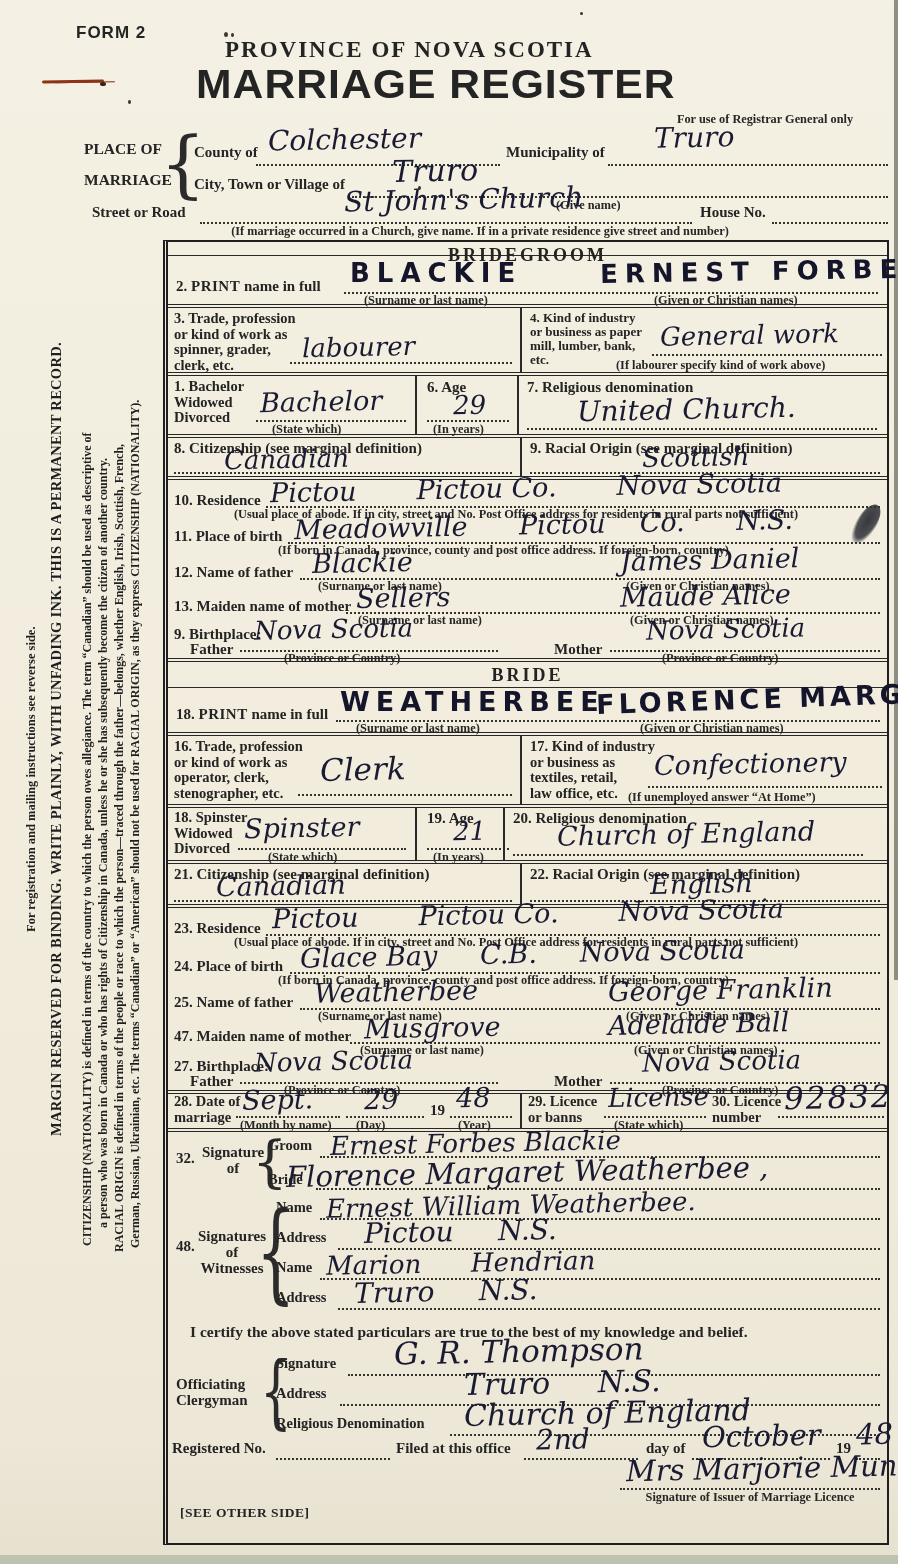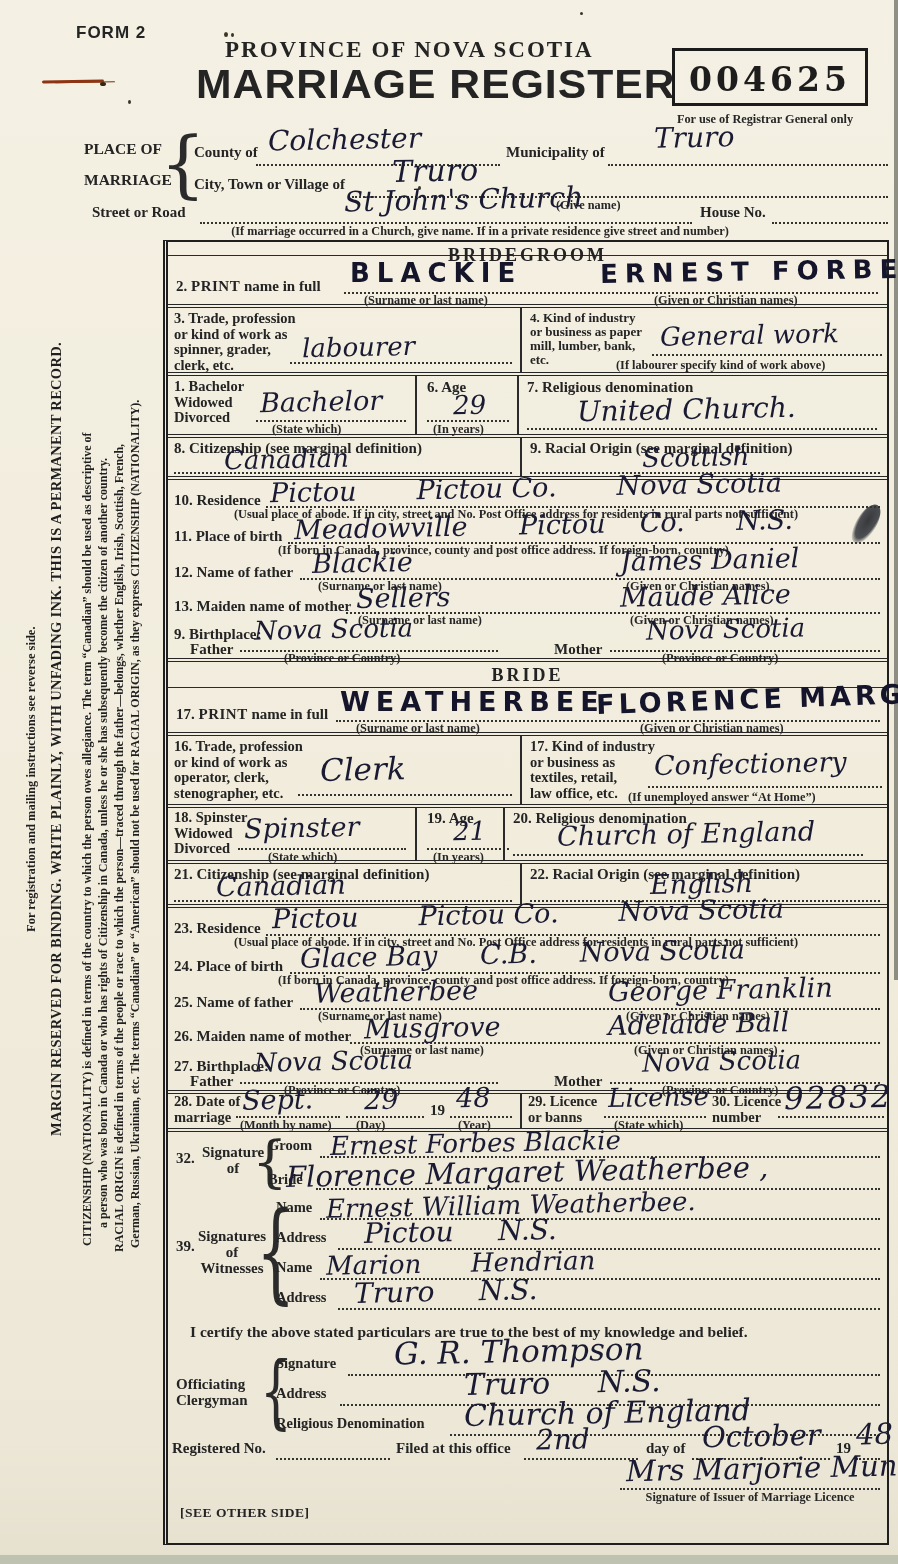--- a/index.html
+++ b/index.html
@@ -51,23 +51,20 @@
   <div class="mline" style="left:24px;top:932px;font-size:12.5px;">For registration and mailing instructions see reverse side.</div>
   <div class="mline" style="left:48px;top:1136px;font-size:14.5px;letter-spacing:.3px;">MARGIN RESERVED FOR BINDING.   WRITE PLAINLY, WITH UNFADING INK.   THIS IS A PERMANENT RECORD.</div>
   <div class="mline" style="left:80px;top:1246px;font-size:12px;">CITIZENSHIP (NATIONALITY) is defined in terms of the country to which the person owes allegiance.   The term “Canadian” should be used as descriptive of</div>
   <div class="mline" style="left:96px;top:1228px;font-size:12px;">a person who was born in Canada or who has rights of Citizenship in Canada, unless he or she has subsequently become the citizen of another country.</div>
   <div class="mline" style="left:112px;top:1252px;font-size:12px;">RACIAL ORIGIN is defined in terms of the people or race to which the person—traced through the father—belongs, whether English, Irish, Scottish, French,</div>
   <div class="mline" style="left:128px;top:1248px;font-size:12px;">German, Russian, Ukrainian, etc.   The terms “Canadian” or “American” should not be used for RACIAL ORIGIN, as they express CITIZENSHIP (NATIONALITY).</div>
 
   <div class="lbl" style="left:76px;top:24px;font-size:17px;font-family:'Liberation Sans',sans-serif;letter-spacing:1px;">FORM 2</div>
   <div class="lbl" style="left:225px;top:38px;width:420px;text-align:left;font-size:23px;letter-spacing:2px;white-space:nowrap;">PROVINCE OF NOVA SCOTIA</div>
   <div class="lbl" style="left:196px;top:62px;font-size:41px;font-family:'Liberation Sans',sans-serif;letter-spacing:1px;transform:scaleX(1.04);transform-origin:left;white-space:nowrap;">MARRIAGE REGISTER</div>
-  <div style="position:absolute;left:672px;top:48px;width:196px;height:58px;border:3px solid #1b1b1b;">
-    <div style="position:absolute;left:0;right:0;top:9px;text-align:center;font-family:'DejaVu Serif',serif;font-weight:bold;font-size:33px;letter-spacing:4px;color:#1d1d1d;">004625</div>
-  </div>
   <div class="sub" style="left:658px;top:112px;width:214px;text-align:center;">For use of Registrar General only</div>
 
   <div class="lbl" style="left:84px;top:141px;font-size:15.5px;">PLACE OF</div>
   <div class="lbl" style="left:84px;top:172px;font-size:15.5px;">MARRIAGE</div>
   <div class="brace" style="left:160px;top:128px;font-size:72px;">{</div>
 
   <div class="lbl" style="left:194px;top:144px;font-weight:bold;">County of</div>
   <div class="dl" style="left:256px;top:164px;width:244px;"></div>
   <div class="hw" style="left:268px;top:126px;font-size:28px;">Colchester</div>
   <div class="lbl" style="left:506px;top:144px;">Municipality of</div>
@@ -198,21 +195,21 @@
       <div class="dl" style="left:442px;top:24px;width:270px;"></div>
       <div class="hw" style="left:478px;top:-10px;font-size:26px;">Nova Scotia</div>
       <div class="sub" style="left:494px;top:25px;">(Province or Country)</div>
     </div>
 
     <div class="row" style="height:26px;">
       <div class="sechead">BRIDE</div>
     </div>
 
     <div class="row heavy" style="height:48px;">
-      <div class="lbl" style="left:8px;top:18px;white-space:nowrap;"><span>17.</span> <span style="font-weight:900;letter-spacing:.5px;">PRINT</span><span> name in full</span></div>
+      <div class="lbl" style="left:8px;top:18px;white-space:nowrap;"><span>18.</span> <span style="font-weight:900;letter-spacing:.5px;">PRINT</span><span> name in full</span></div>
       <div class="dl" style="left:168px;top:32px;width:544px;"></div>
       <div class="hp" style="left:172px;top:0px;font-size:27px;letter-spacing:6px;">WEATHERBEE</div>
       <div class="hp" style="left:428px;top:-4px;font-size:27px;letter-spacing:4px;transform:rotate(-2deg);">FLORENCE MARGARET</div>
       <div class="sub" style="left:188px;top:33px;">(Surname or last name)</div>
       <div class="sub" style="left:472px;top:33px;">(Given or Christian names)</div>
     </div>
 
     <div class="row heavy cells" style="height:72px;">
       <div class="cell" style="width:352px;">
         <div class="lbl" style="left:6px;top:3px;font-size:14.5px;">16. Trade, profession
@@ -285,21 +282,21 @@
     <div class="row nb" style="height:36px;">
       <div class="lbl" style="left:6px;top:8px;">25. Name of father</div>
       <div class="dl" style="left:132px;top:22px;width:580px;"></div>
       <div class="hw" style="left:146px;top:-8px;font-size:27px;">Weatherbee</div>
       <div class="hw" style="left:440px;top:-10px;font-size:27px;">George Franklin</div>
       <div class="sub" style="left:150px;top:23px;">(Surname or last name)</div>
       <div class="sub" style="left:458px;top:23px;">(Given or Christian names)</div>
     </div>
 
     <div class="row nb" style="height:36px;">
-      <div class="lbl" style="left:6px;top:6px;">26. Maiden name of mother</div>
+      <div class="lbl" style="left:6px;top:6px;">47. Maiden name of mother</div>
       <div class="dl" style="left:182px;top:20px;width:530px;"></div>
       <div class="hw" style="left:196px;top:-8px;font-size:27px;">Musgrove</div>
       <div class="hw" style="left:440px;top:-12px;font-size:27px;">Adelaide Ball</div>
       <div class="sub" style="left:192px;top:21px;">(Surname or last name)</div>
       <div class="sub" style="left:466px;top:21px;">(Given or Christian names)</div>
     </div>
 
     <div class="row heavy" style="height:36px;">
       <div class="lbl" style="left:6px;top:0px;">27. Birthplace:</div>
       <div class="lbl" style="left:22px;top:15px;">Father</div>
@@ -347,21 +344,21 @@
       <div class="brace" style="left:84px;top:2px;font-size:56px;">{</div>
       <div class="lbl" style="left:100px;top:6px;font-size:14.5px;">Groom</div>
       <div class="dl" style="left:152px;top:24px;width:560px;"></div>
       <div class="hw" style="left:162px;top:-2px;font-size:26px;">Ernest Forbes Blackie</div>
       <div class="lbl" style="left:100px;top:40px;font-size:14.5px;">Bride</div>
       <div class="dl" style="left:148px;top:56px;width:564px;"></div>
       <div class="hw" style="left:118px;top:26px;font-size:29px;">Florence Margaret Weatherbee ,</div>
     </div>
 
     <div class="row nb" style="height:118px;">
-      <div class="lbl" style="left:8px;top:44px;">39.</div>
+      <div class="lbl" style="left:8px;top:44px;">48.</div>
       <div class="lbl" style="left:30px;top:34px;text-align:center;">Signatures
 of
 Witnesses</div>
       <div class="brace" style="left:88px;top:4px;font-size:62px;transform:scaleY(1.75);transform-origin:top;">{</div>
       <div class="lbl" style="left:108px;top:6px;font-size:14.5px;">Name</div>
       <div class="dl" style="left:152px;top:24px;width:560px;"></div>
       <div class="hw" style="left:158px;top:-2px;font-size:26px;">Ernest William Weatherbee.</div>
       <div class="lbl" style="left:108px;top:36px;font-size:14.5px;">Address</div>
       <div class="dl" style="left:170px;top:54px;width:542px;"></div>
       <div class="hw" style="left:196px;top:24px;font-size:28px;">Pictou     N.S.</div>

